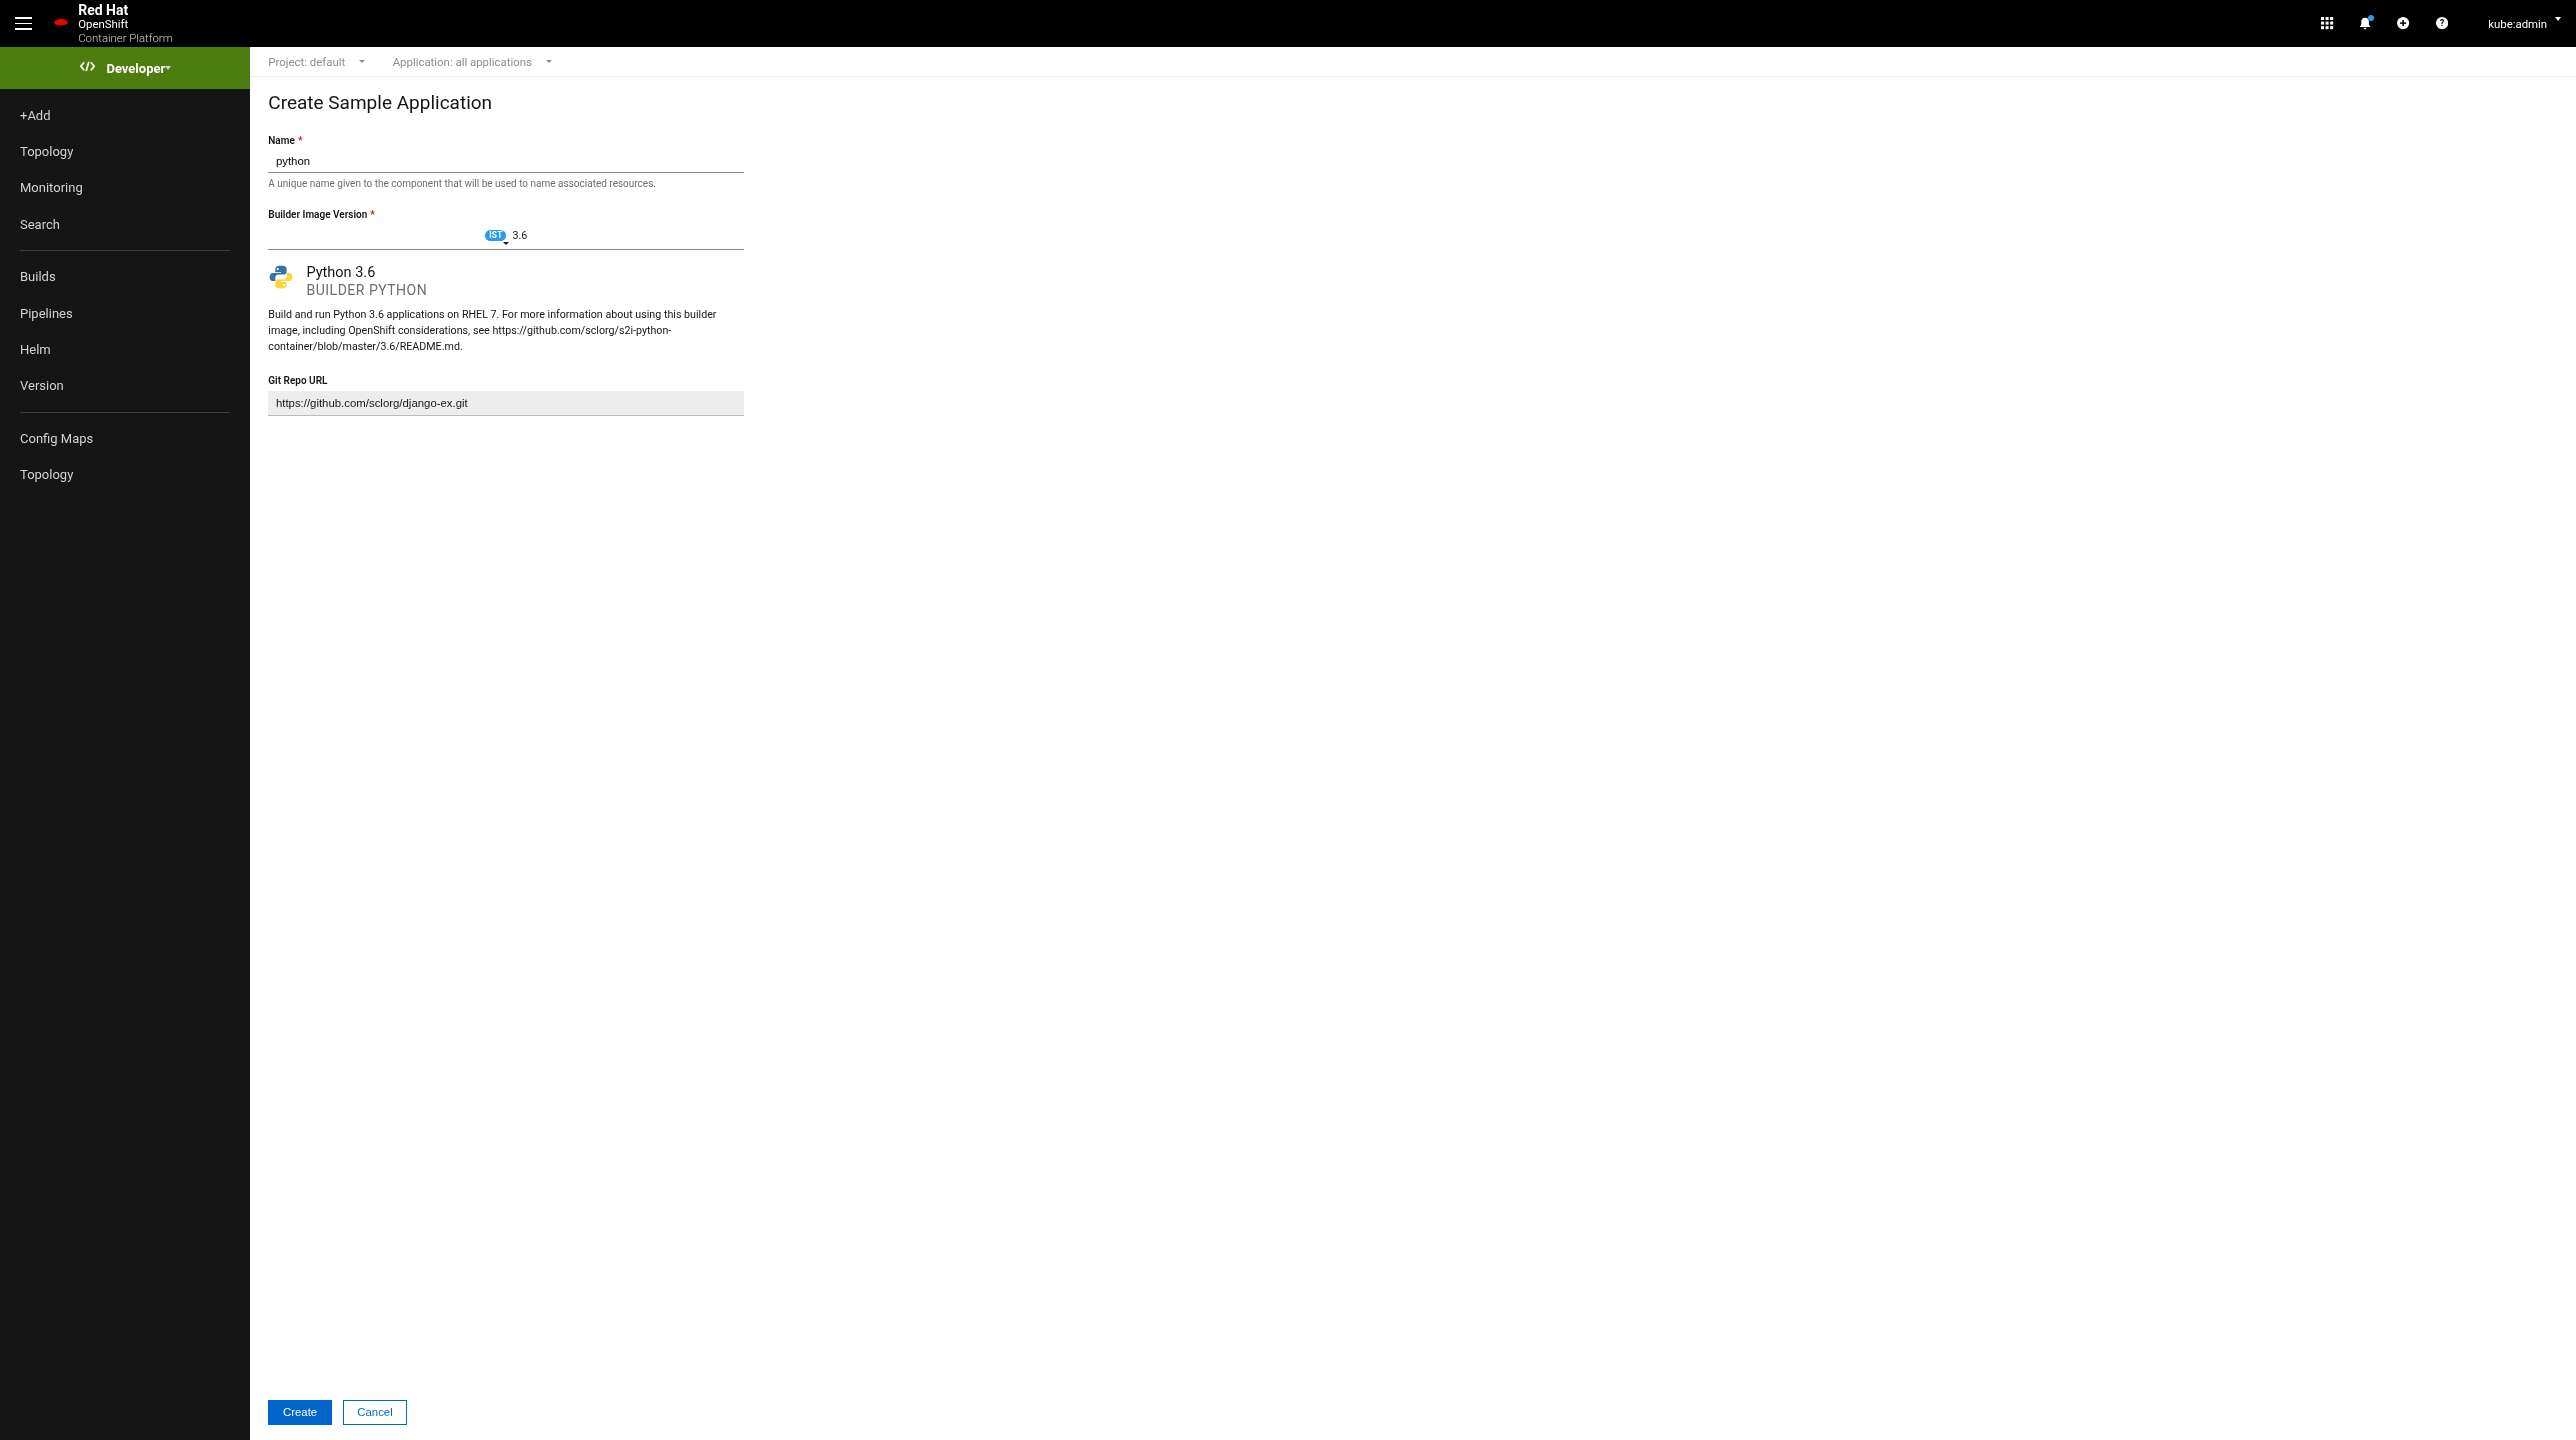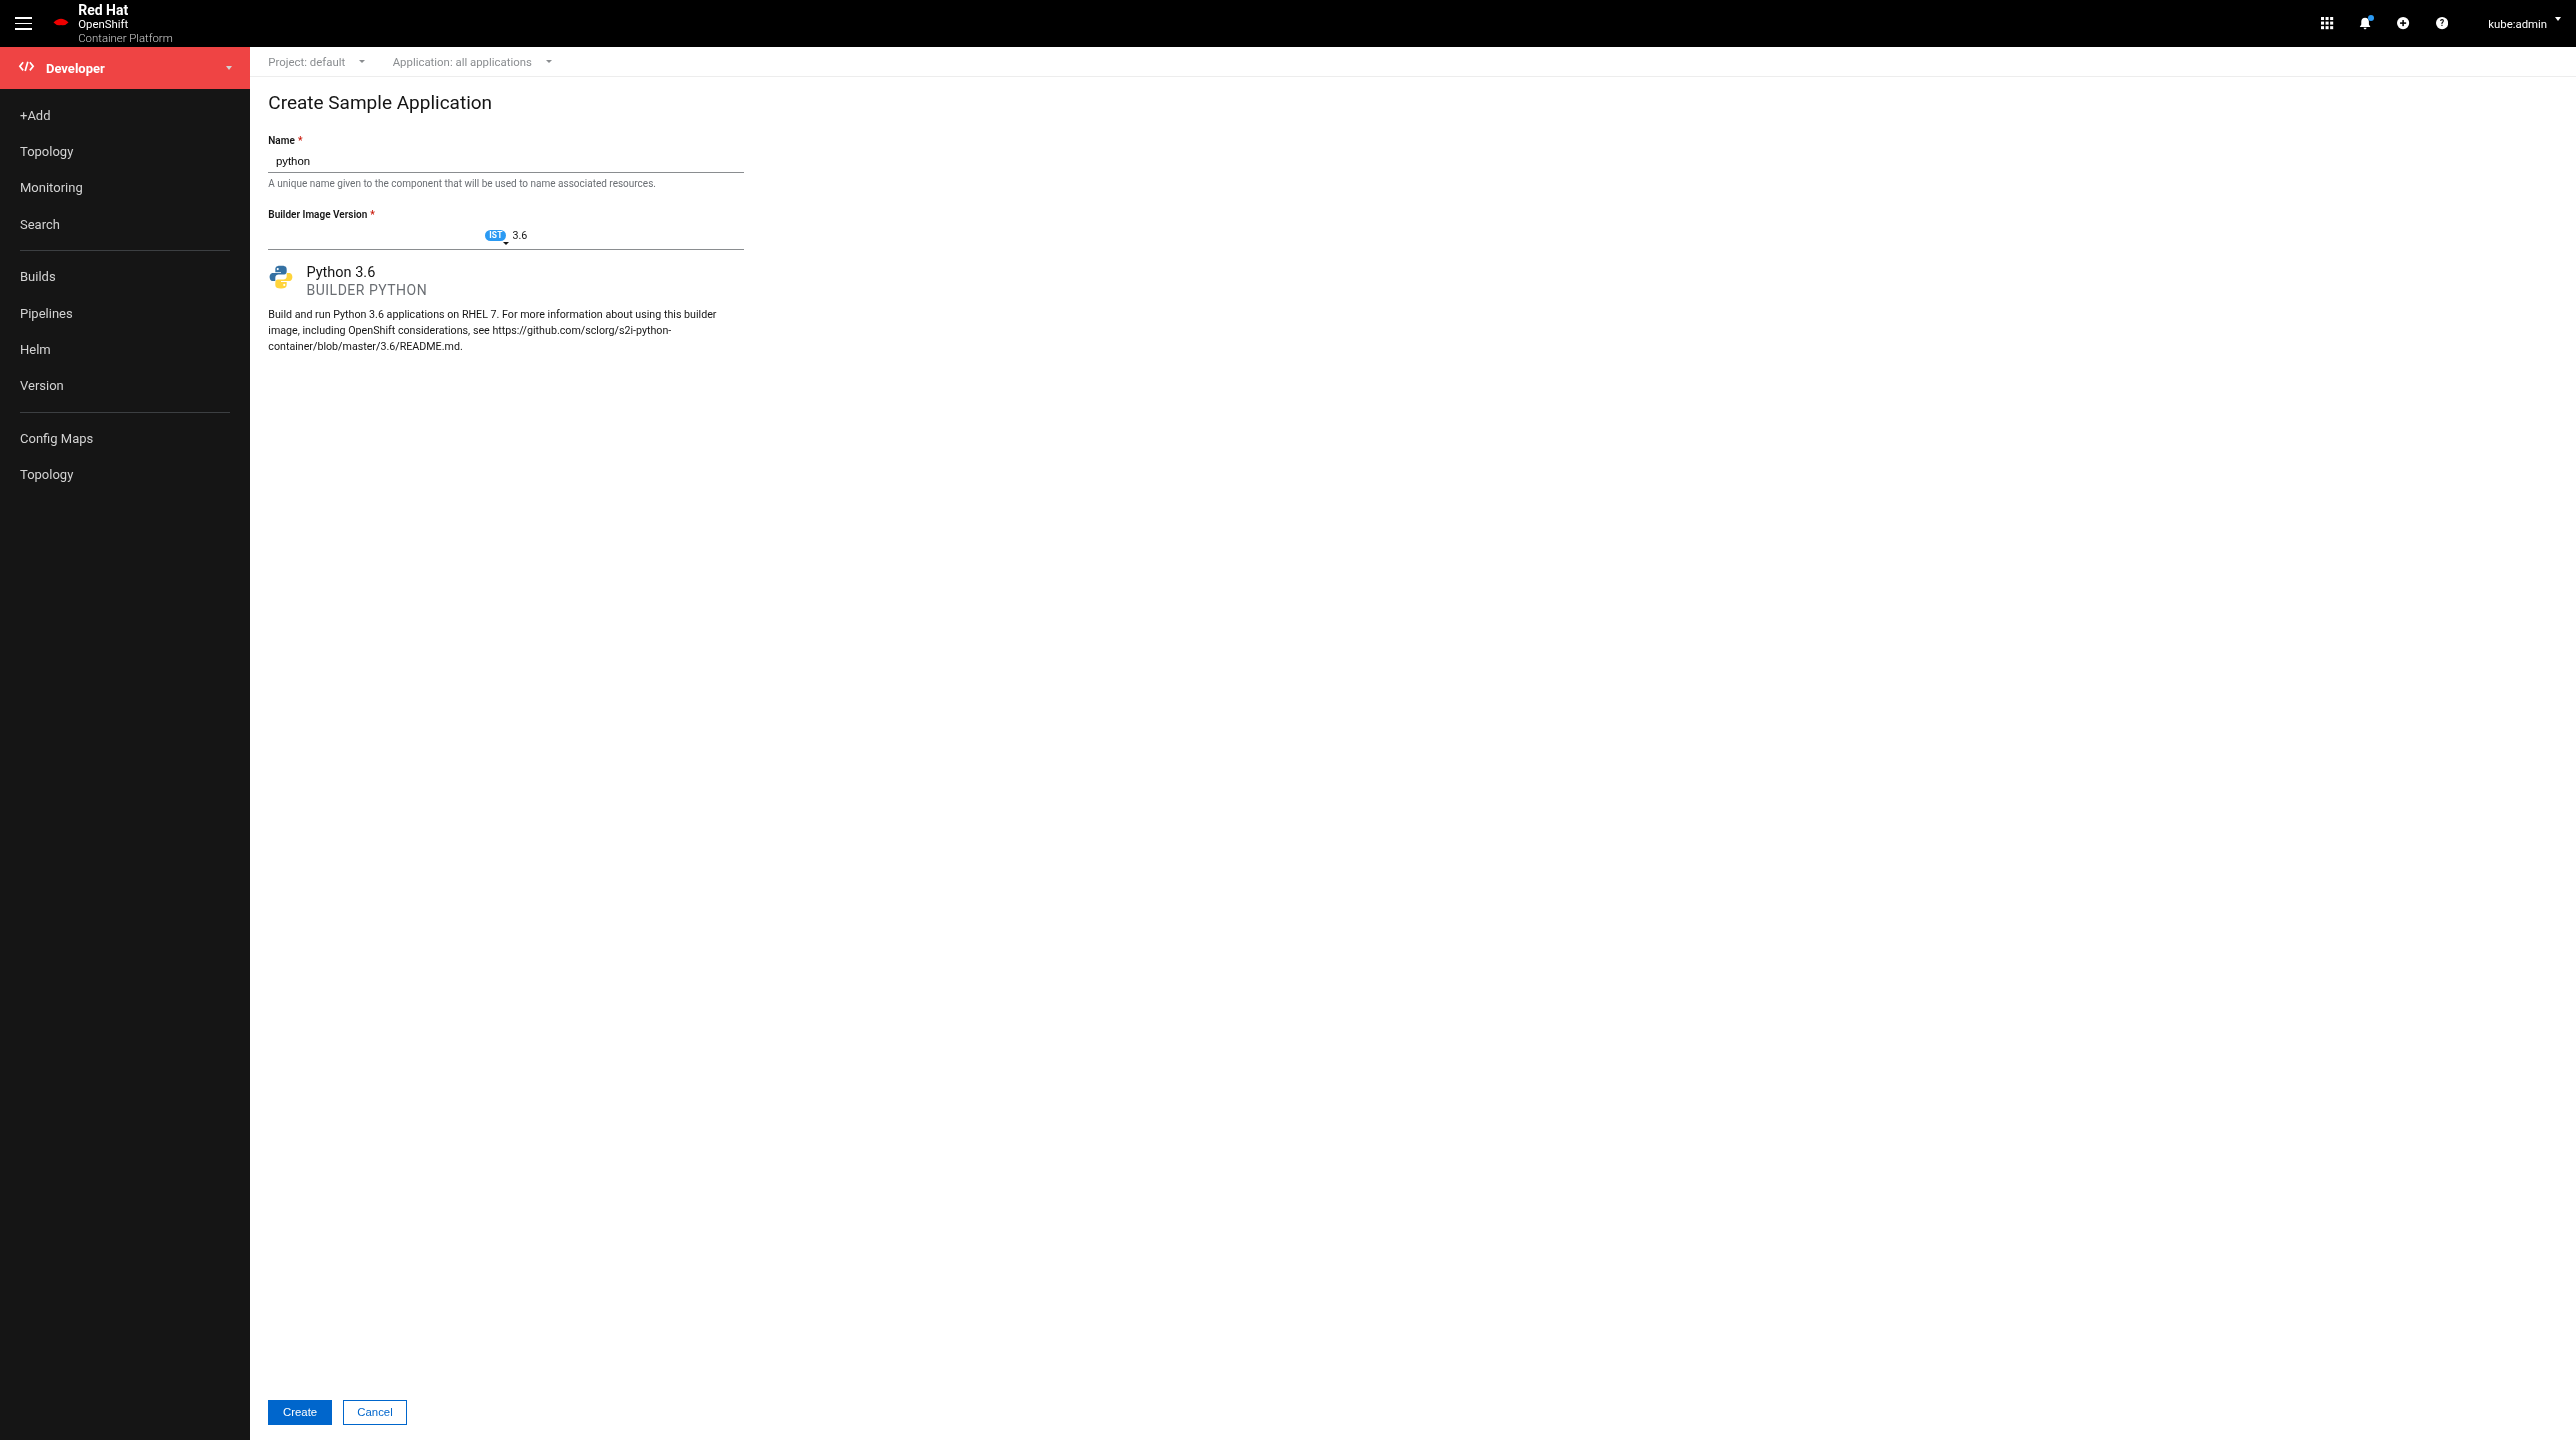--- a/index.html
+++ b/index.html
@@ -17,21 +17,21 @@
 .brand-line3 { font-weight: 300; font-size: 11.4px; color: #d2d2d2; }
 .topbar-spacer { flex: 1; }
 .topbar-icons { display: flex; align-items: center; gap: 24.4px; }
 .topbar-icon { width: 13.7px; height: 13.7px; cursor: pointer; display: flex; align-items: center; justify-content: center; color: #fff; position: relative; }
 .notif-dot { position: absolute; top: -1.5px; right: -1.5px; width: 6.1px; height: 6.1px; background: #2b9af3; border-radius: 50%; }
 .user-menu { display: flex; gap: 7.6px; cursor: pointer; margin-left: 15.3px; font-size: 11.4px; }
 
 
 .shell { display: flex; height: calc(100vh - 47px); }
 .sidebar { width: 250px; background: #151515; color: #d2d2d2; display: flex; flex-direction: column; }
-.perspective { background: #ef4444; padding: 13.7px 18.3px; display: flex; align-items: center; justify-content: space-between; cursor: pointer; }
+.perspective { background: #4d7c0f; padding: 13.7px 18.3px; display: flex; align-items: center; justify-content: center; cursor: pointer; }
 .perspective-left { display: flex; align-items: center; gap: 10.7px; }
 .perspective-label { font-weight: 700; font-size: 13px; color: #fff; }
 .nav { padding: 7.6px 0; overflow-y: auto; }
 .nav-item { padding: 10.7px 20px; font-size: 13px; color: #d2d2d2; cursor: pointer; }
 .nav-divider { border-top: 0.8px solid #3c3f42; margin: 7.6px 20px; }
 
 
 .main { flex: 1; background: #fff; display: flex; flex-direction: column; overflow: hidden; }
 .context-bar { padding: 7.6px 18.3px; border-bottom: 0.8px solid #ededed; display: flex; align-items: center; gap: 27.5px; }
 .context-item { display: flex; align-items: center; gap: 14px; color: #8a8d90; font-size: 11.4px; cursor: pointer; }
@@ -204,20 +204,24 @@
             </svg>
           </div>
           <div>
             <div class="builder-title">Python 3.6</div>
             <div class="builder-tags">BUILDER  PYTHON</div>
           </div>
         </div>
         <div class="builder-desc">Build and run Python 3.6 applications on RHEL 7. For more information about using this builder image, including OpenShift considerations, see https://github.com/sclorg/s2i-python-container/blob/master/3.6/README.md.</div>
       </div>
 
+      <div class="form-group">
+        <label class="form-label">Git Repo URL</label>
+        <input type="text" class="readonly-input" readonly="" value="https://github.com/sclorg/django-ex.git" style="">
+      </div>
     </div>
 
     <div class="footer">
       <button class="btn btn-primary">Create</button>
       <button class="btn btn-secondary">Cancel</button>
     </div>
   </div>
 </div>
 
 

